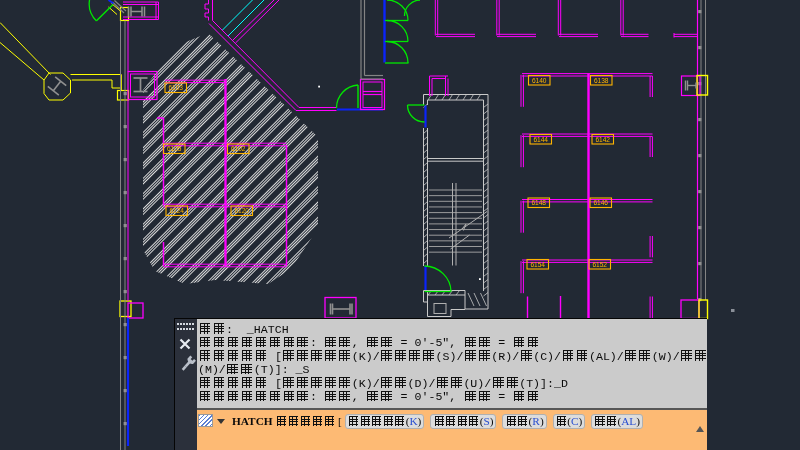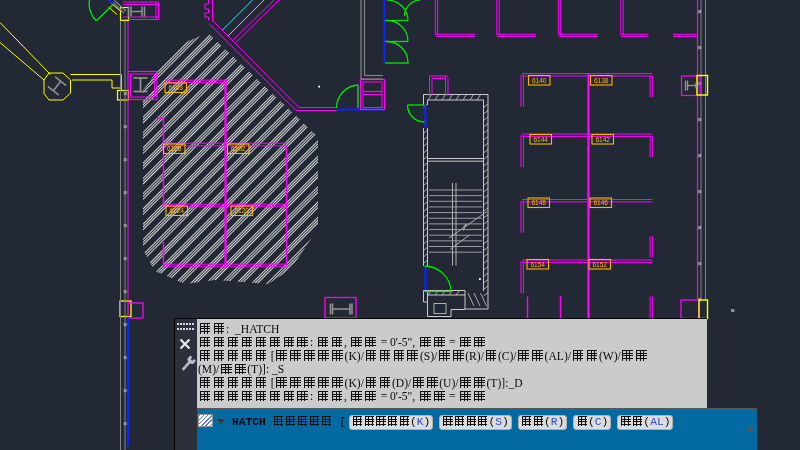--- a/index.html
+++ b/index.html
@@ -1,21 +1,21 @@
 <!DOCTYPE html>
 <html><head><meta charset="utf-8"><style>
 html,body{margin:0;padding:0;width:800px;height:450px;overflow:hidden;background:#222934}
 #wrap{position:relative;width:800px;height:450px}
 svg{position:absolute;left:0;top:0}
 #cmd{position:absolute;left:174px;top:318px;width:533px;height:132px;background:#cbcbcb;border-top:1px solid #050505;border-left:1px solid #050505;box-sizing:border-box}
 #strip{position:absolute;left:0;top:0;width:22px;height:131px;background:#2b303b}
 #hist{position:absolute;left:22px;top:0;width:510px;height:89px;background:#cbcbcb;overflow:hidden;
- font-family:Liberation Serif, serif;font-size:11.6px;line-height:13.5px;color:#0a0a0a;white-space:pre;padding:3.5px 0 0 1px;box-sizing:border-box}
-#inp{position:absolute;left:22px;top:89px;width:560px;height:42px;background:#0369a1;border-top:2.5px solid #565656;box-sizing:border-box;overflow:hidden;
- font-family:Liberation Mono, monospace;font-size:11.3px;color:#0a0a0a;white-space:pre}
+ font-family:Liberation Mono, monospace;font-size:11.6px;line-height:13.5px;color:#0a0a0a;white-space:pre;padding:3.5px 0 0 1px;box-sizing:border-box}
+#inp{position:absolute;left:22px;top:89px;width:510px;height:42px;background:#fdba74;border-top:2.5px solid #565656;box-sizing:border-box;overflow:hidden;
+ font-family:Liberation Serif, serif;font-size:11.3px;color:#0a0a0a;white-space:pre}
 .h{display:inline-block;width:10.8px;height:10.8px;margin:0 1.6px;vertical-align:-1.4px;
  background-image:repeating-linear-gradient(to bottom,#101010 0 1px,rgba(0,0,0,0) 1px 2.7px),repeating-linear-gradient(to right,#101010 0 1px,rgba(0,0,0,0) 1px 3.6px);}
 .h2{width:9.2px;height:9.6px;margin:0 1.4px;vertical-align:-1px;background-image:repeating-linear-gradient(to bottom,#101010 0 1px,rgba(0,0,0,0) 1px 2.6px),repeating-linear-gradient(to right,#101010 0 1px,rgba(0,0,0,0) 1px 3.4px)}
 .sp{font-weight:normal}
 #hist div{height:13.5px}
 .chip{display:inline-block;background:#dcdcdc;border:1px solid #b0b0b0;border-radius:3px;padding:0 2px;margin:0 3px;height:13px;line-height:12.5px}
 .chip u{color:#2a4fd0;text-decoration:none}
 .chip .h{margin:0 1.2px;}
 #l1{position:absolute;left:1px;top:4px;height:16px}
 #l2{position:absolute;left:-3px;top:21px;height:16px}

